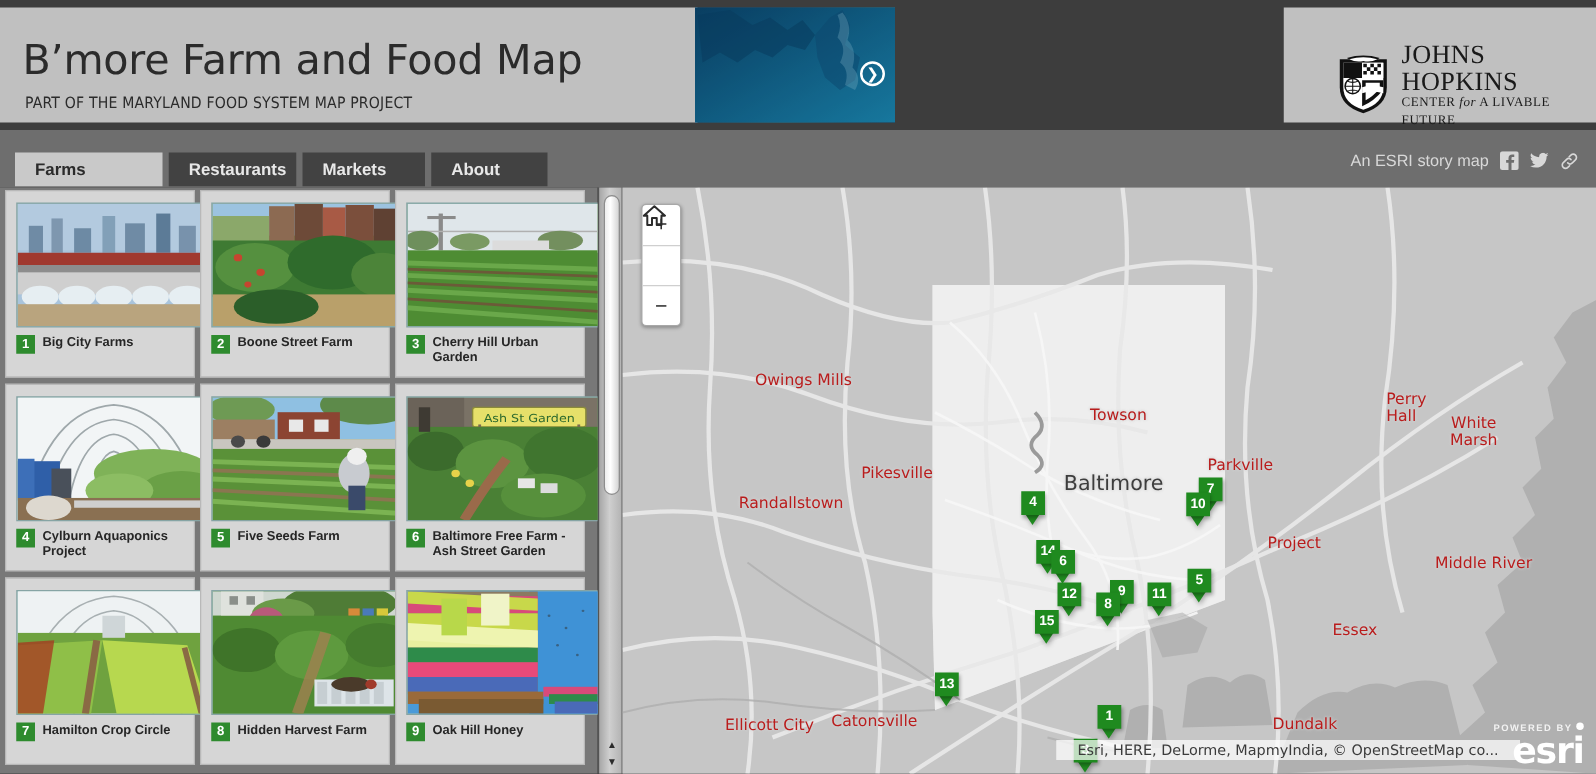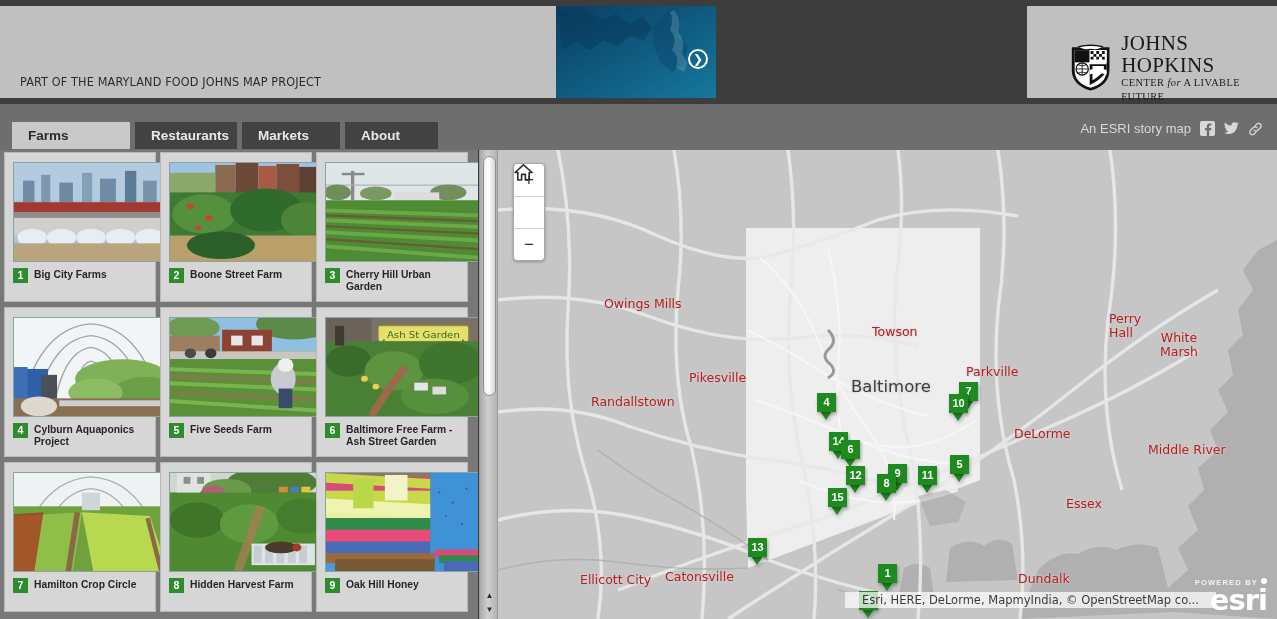--- a/index.html
+++ b/index.html
@@ -204,21 +204,22 @@
   }
 </style>
 </head>
 <body>
 
 <div id="app">
 
   <div class="header">
 
     <div class="header-left">
-      <div class="title-sub">PART OF THE MARYLAND FOOD JOHNS MAP PROJECT</div>
+      <div class="title-main">B’more Farm and Food Map</div>
+      <div class="title-sub">PART OF THE MARYLAND FOOD SYSTEM MAP PROJECT</div>
     </div>
 
     <div class="launch-panel">
       <svg width="160" height="92" viewBox="0 0 160 92">
         <defs>
           <linearGradient id="mdg" x1="0" y1="0" x2="1" y2="1">
             <stop offset="0" stop-color="#0a3f63"></stop>
               <stop offset="1" stop-color="#1b86ad"></stop>
           </linearGradient>
         </defs>
@@ -632,21 +633,21 @@
 
     <div class="maplabel" style="left:106px;top:147px">Owings Mills</div>
     <div class="maplabel" style="left:374px;top:175px">Towson</div>
     <div class="maplabel" style="left:191px;top:221px">Pikesville</div>
     <div class="maplabel" style="left:93px;top:245px">Randallstown</div>
     <div class="maplabel" style="left:468px;top:215px">Parkville</div>
     <div class="maplabel" style="left:611px;top:162px;text-align:left">Perry
 Hall</div>
     <div class="maplabel" style="left:662px;top:181px;text-align:center">White
 Marsh</div>
-    <div class="maplabel" style="left:516px;top:277px">DeLorme</div>
+    <div class="maplabel" style="left:516px;top:277px">Project</div>
     <div class="maplabel" style="left:650px;top:293px">Middle River</div>
     <div class="maplabel" style="left:568px;top:347px">Essex</div>
     <div class="maplabel" style="left:520px;top:422px">Dundalk</div>
     <div class="maplabel" style="left:82px;top:423px">Ellicott City</div>
     <div class="maplabel" style="left:167px;top:420px">Catonsville</div>
 
     <div class="maplabel big" style="left:353px;top:230px">Baltimore</div>
 
     <div class="marker" style="left:319px;top:243px">
         <div class="tip"></div>

